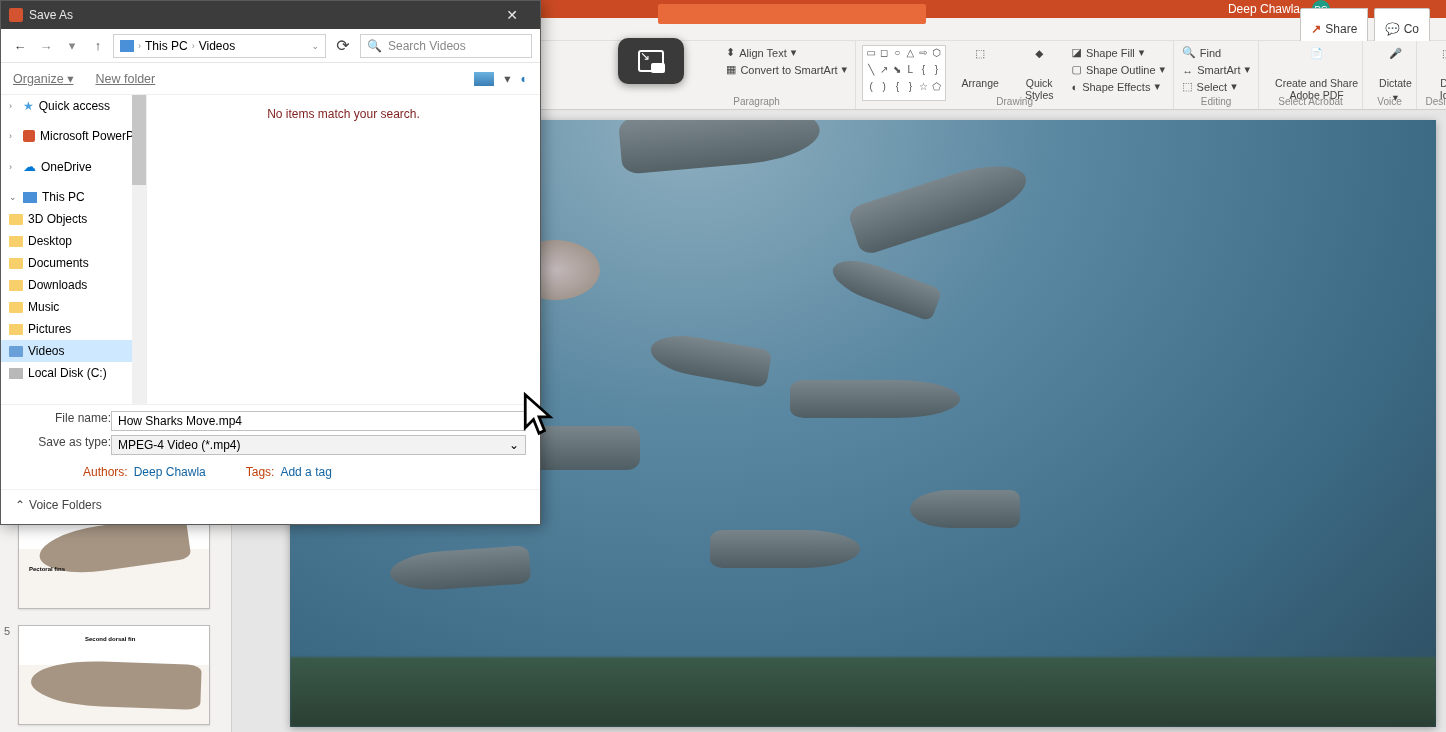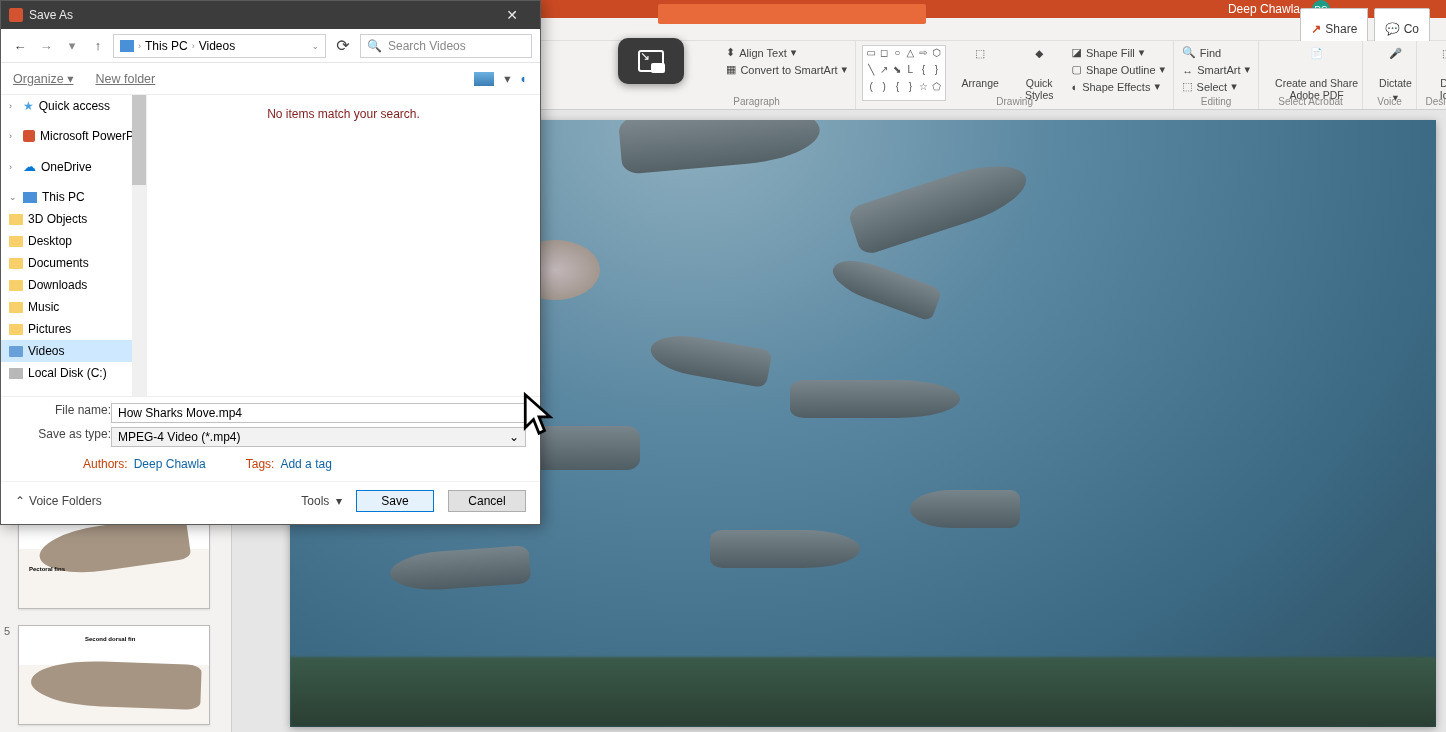--- a/index.html
+++ b/index.html
@@ -372,25 +372,20 @@
       <div><span class="meta-label">Authors:</span><span class="meta-link">Deep Chawla</span></div>
       <div><span class="meta-label">Tags:</span><span class="meta-placeholder">Add a tag</span></div>
     </div>
   </div>
 
   <div class="dlg-footer">
     <span class="hide-folders">
         <span>⌃</span>
         <span>Voice Folders</span>
       </span>
-    <div class="footer-right">
-      <span class="tools-link"><span>Tools</span>&nbsp;&nbsp;▾</span>
-      <button class="dlg-btn primary">Save</button>
-      <button class="dlg-btn">Cancel</button>
-    </div>
   </div>
 </div>
 
 <div class="pip-pill">
   <span class="pip-ico">
       <span class="pip-arrow">↘</span>
     </span>
 </div>
 
 <div class="cursor">

